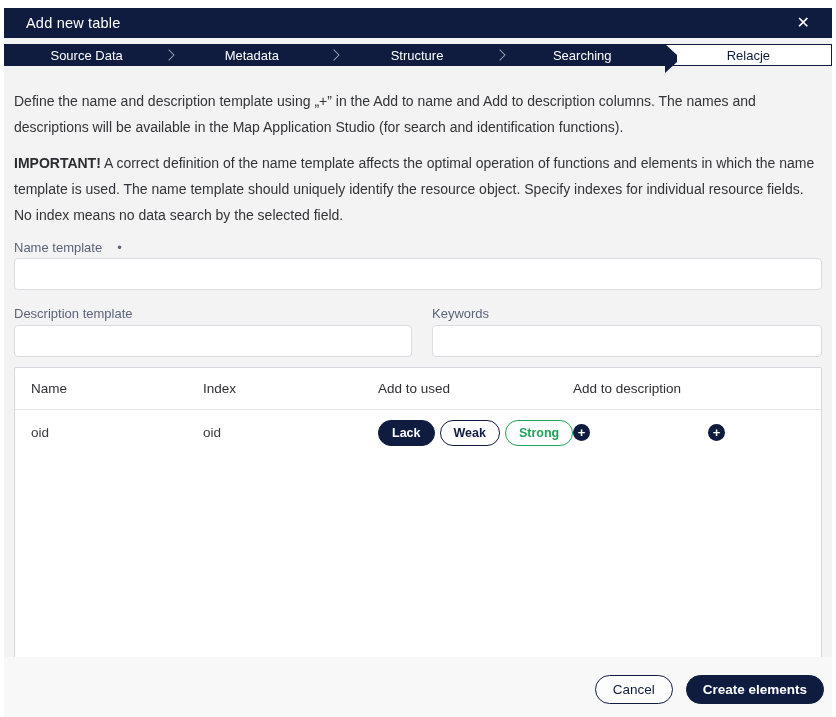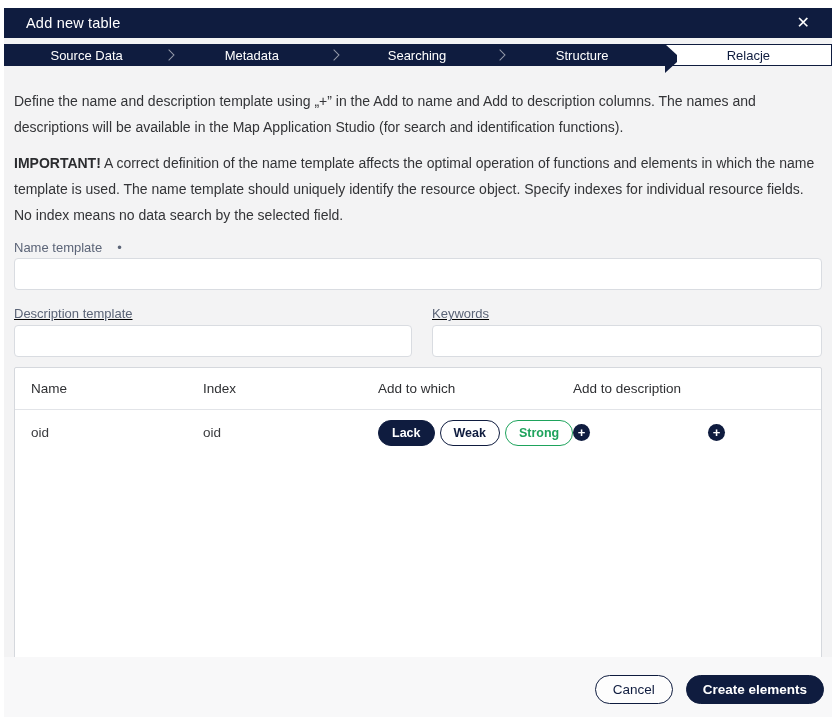--- a/index.html
+++ b/index.html
@@ -36,21 +36,21 @@
   .content { flex:1 1 auto; background:#f3f3f4; padding:0 10px; overflow:hidden; }
   .para { margin-top:22px; font-size:14px; line-height:26px; color:#333437; max-width:818px; }
   .para.important { margin-top:10px; }
   .para strong { color:#2b2c2f; }
 
   .field-label { margin-top:12px; font-size:13px; color:#5b6477; display:flex; align-items:center; gap:15px; }
   .req-dot { font-size:13px; color:#5b6477; }
   .text-input { margin-top:3px; width:100%; height:32px; background:#fff;
                 border:1px solid #d9dce1; border-radius:4px; padding:0 10px;
                 font-size:13.5px; color:#333; outline:none; }
-  .two-col { display:flex; gap:20px;text-decoration:underline; }
+  .two-col { display:flex; gap:20px; }
   .two-col .col-left { width:398px; flex:0 0 398px; }
   .two-col .col-right { flex:1; }
   .two-col .field-label { margin-top:16px; }
   .two-col .text-input { margin-top:4px; }
 
   
   .table-box { margin-top:10px; height:294px; background:#fff; border:1px solid #d5d8dd;
                border-radius:2px; overflow:hidden; }
   .tbl-row { display:grid; grid-template-columns:172px 175px 195px 135px auto;
              align-items:center; padding:0 16px; }
@@ -95,24 +95,24 @@
     <div class="titlegap"></div>
 
     <div class="stepper">
       <div class="step">
         <span>Source Data</span>
       </div>
       <div class="step">
         <span>Metadata</span>
       </div>
       <div class="step">
-        <span>Searching</span>
+        <span>Structure</span>
       </div>
       <div class="step">
-        <span>Structure</span>
+        <span>Searching</span>
       </div>
       <div class="step current">
         <span>Relacje</span>
       </div>
     </div>
 
     <div class="content">
 
       <p class="para">Define the name and description template using „+” in the Add to name and Add to description columns. The names and descriptions will be available in the Map Application Studio (for search and identification functions).</p>
 
@@ -133,21 +133,21 @@
           <div class="field-label">Keywords</div>
           <input class="text-input" type="text" value="" style="">
         </div>
       </div>
 
       
       <div class="table-box">
         <div class="tbl-row tbl-head">
           <div class="th">Name</div>
           <div class="th">Index</div>
-          <div class="th">Add to which</div>
+          <div class="th">Add to used</div>
           <div class="th">Add to description</div>
         </div>
 
         <div class="tbl-row tbl-data">
           <div class="td">oid</div>
           <div class="td">oid</div>
           <div class="td pill-group">
             <span class="pill selected">Lack</span>
             <span class="pill outline-navy">Weak</span>
             <span class="pill outline-green">Strong</span>

